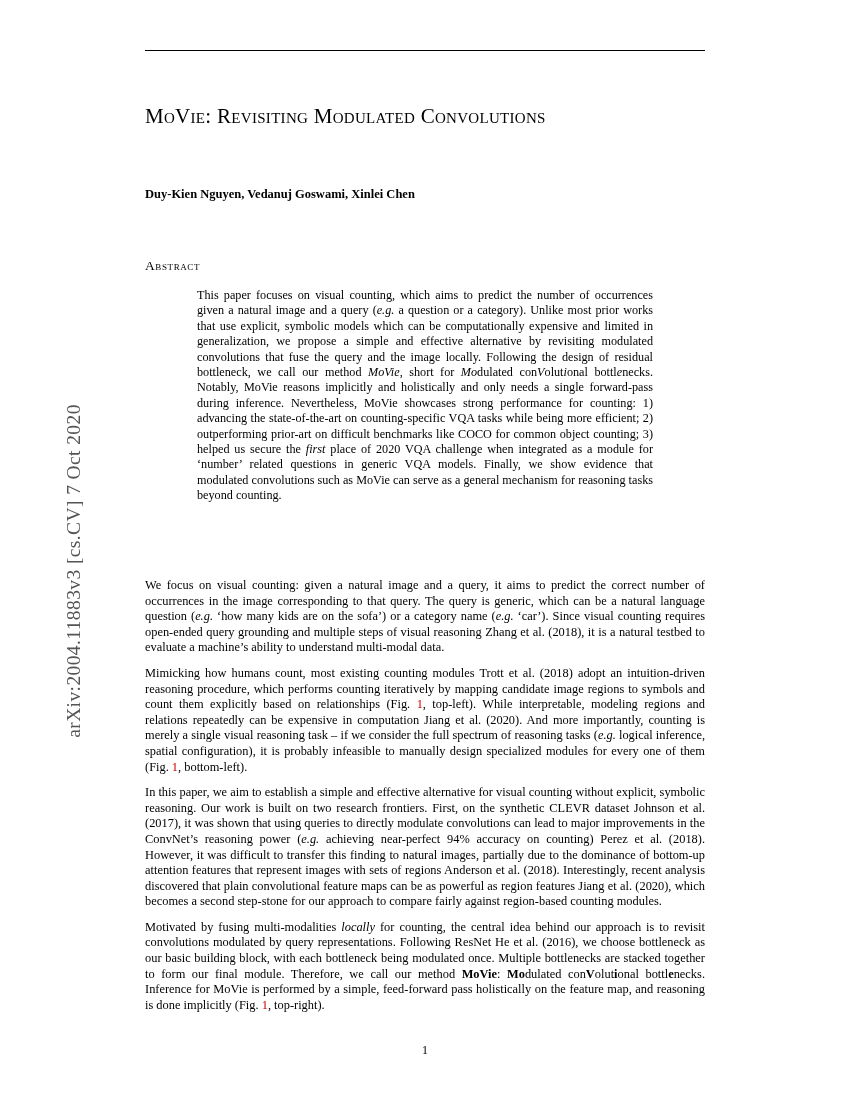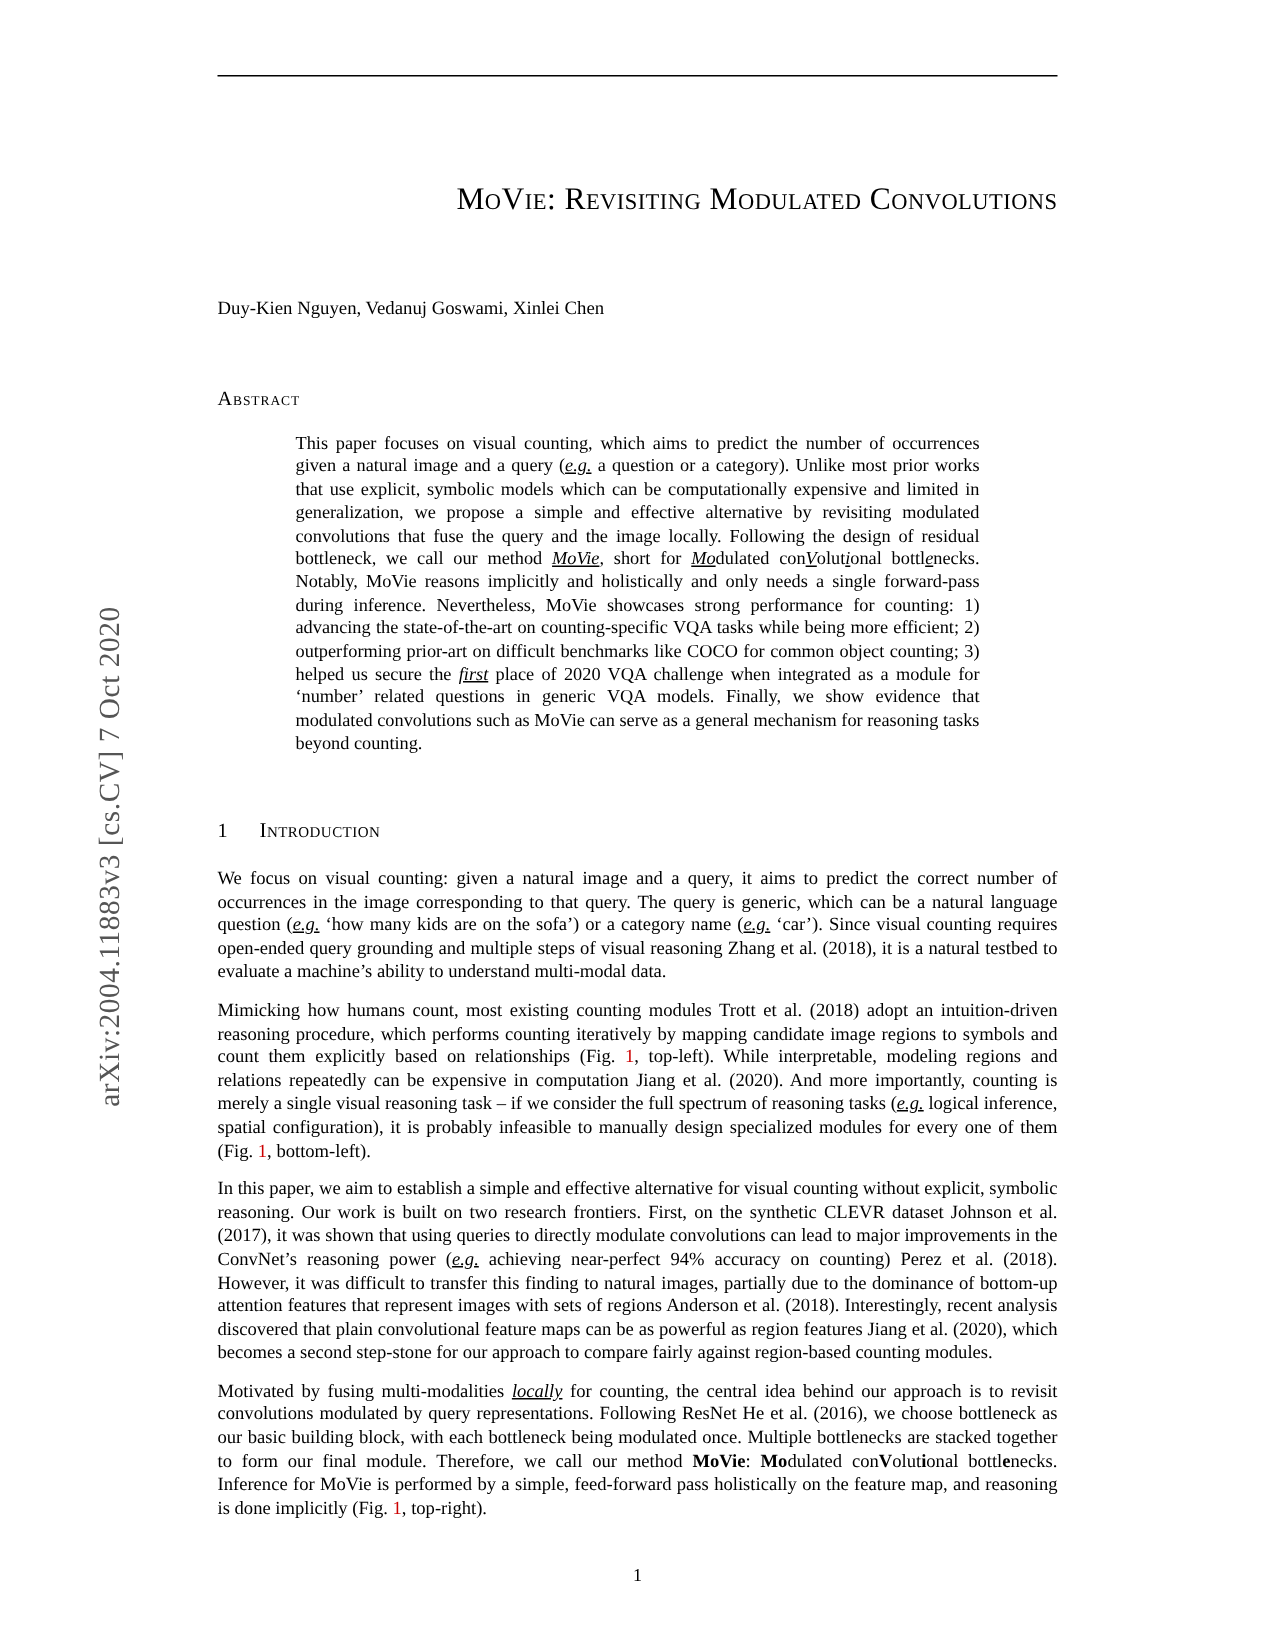--- a/index.html
+++ b/index.html
@@ -46,37 +46,36 @@
     left: 0;
     top: 50px;
     width: 560px;
     height: 1px;
     background: #000;
   }
 
   .title {
     position: absolute;
     left: 0;
-    top: 116px;
+    top: 100px;
     width: 560px;
     font-size: 21px;
     line-height: 33px;
     font-variant: small-caps;
     letter-spacing: 0.3px;
-    text-align: right;
   }
   .title .tline { display: block; }
 
   .authors {
     position: absolute;
     left: 0;
-    top: 197px;
+    top: 186px;
     width: 560px;
     font-size: 12.5px;
-    font-weight: normal;
+    font-weight: bold;
     line-height: 17px;
   }
   .affil {
     position: absolute;
     left: 0;
     top: 202px;
     width: 560px;
     font-size: 12px;
     line-height: 16px;
   }
@@ -123,21 +122,21 @@
     width: 560px;
     font-size: 12.4px;
     line-height: 15.6px;
     text-align: justify;
   }
   .body-text p {
     margin: 0 0 10px 0;
   }
   .cite { color: #000000; }
   .lnk { color: #cc0000; }
-  .it { font-style: italic; text-decoration: underline; }
+  .it { font-style: italic; }
   .bd { font-weight: bold; }
 
   .page-num {
     position: absolute;
     left: 0;
     top: 1043px;
     width: 560px;
     text-align: center;
     font-size: 12px;
   }
@@ -155,23 +154,20 @@
     <span class="tline">MoVie:  Revisiting Modulated Convolutions</span>
   </div>
 
   <div class="authors">Duy-Kien Nguyen, Vedanuj Goswami, Xinlei Chen</div>
 
   <div class="abs-head">Abstract</div>
   <div class="abstract">
     <p style="margin:0;">This paper focuses on visual counting, which aims to predict the number of occurrences given a natural image and a query (<span class="it">e.g.</span> a question or a category). Unlike most prior works that use explicit, symbolic models which can be computationally expensive and limited in generalization, we propose a simple and effective alternative by revisiting modulated convolutions that fuse the query and the image locally. Following the design of residual bottleneck, we call our method <span class="it">MoVie</span>, short for <span class="it">Mo</span>dulated con<span class="it">V</span>olut<span class="it">i</span>onal bottl<span class="it">e</span>necks. Notably, MoVie reasons implicitly and holistically and only needs a single forward-pass during inference. Nevertheless, MoVie showcases strong performance for counting: 1) advancing the state-of-the-art on counting-specific VQA tasks while being more efficient; 2) outperforming prior-art on difficult benchmarks like COCO for common object counting; 3) helped us secure the <span class="it">first</span> place of 2020 VQA challenge when integrated as a module for ‘number’ related questions in generic VQA models. Finally, we show evidence that modulated convolutions such as MoVie can serve as a general mechanism for reasoning tasks beyond counting.</p>
   </div>
 
-  <div class="sec-head">
-    <span class="num">1</span><span class="txt">Introduction</span>
-  </div>
 
   <div class="body-text">
     <p>We focus on visual counting: given a natural image and a query, it aims to predict the correct number of occurrences in the image corresponding to that query. The query is generic, which can be a natural language question (<span class="it">e.g.</span> ‘how many kids are on the sofa’) or a category name (<span class="it">e.g.</span> ‘car’). Since visual counting requires open-ended query grounding and multiple steps of visual reasoning <span class="cite">Zhang et al. (2018)</span>, it is a natural testbed to evaluate a machine’s ability to understand multi-modal data.</p>
 
     <p>Mimicking how humans count, most existing counting modules <span class="cite">Trott et al. (2018)</span> adopt an intuition-driven reasoning procedure, which performs counting iteratively by mapping candidate image regions to symbols and count them explicitly based on relationships (Fig. <span class="lnk">1</span>, top-left). While interpretable, modeling regions and relations repeatedly can be expensive in computation <span class="cite">Jiang et al. (2020)</span>. And more importantly, counting is merely a single visual reasoning task – if we consider the full spectrum of reasoning tasks (<span class="it">e.g.</span> logical inference, spatial configuration), it is probably infeasible to manually design specialized modules for every one of them (Fig. <span class="lnk">1</span>, bottom-left).</p>
 
     <p>In this paper, we aim to establish a simple and effective alternative for visual counting without explicit, symbolic reasoning. Our work is built on two research frontiers. First, on the synthetic CLEVR dataset <span class="cite">Johnson et al. (2017)</span>, it was shown that using queries to directly modulate convolutions can lead to major improvements in the ConvNet’s reasoning power (<span class="it">e.g.</span> achieving near-perfect 94% accuracy on counting) <span class="cite">Perez et al. (2018)</span>. However, it was difficult to transfer this finding to natural images, partially due to the dominance of bottom-up attention features that represent images with sets of regions <span class="cite">Anderson et al. (2018)</span>. Interestingly, recent analysis discovered that plain convolutional feature maps can be as powerful as region features <span class="cite">Jiang et al. (2020)</span>, which becomes a second step-stone for our approach to compare fairly against region-based counting modules.</p>
 
     <p>Motivated by fusing multi-modalities <span class="it">locally</span> for counting, the central idea behind our approach is to revisit convolutions modulated by query representations. Following ResNet <span class="cite">He et al. (2016)</span>, we choose bottleneck as our basic building block, with each bottleneck being modulated once. Multiple bottlenecks are stacked together to form our final module. Therefore, we call our method <span class="bd">MoVie</span>: <span class="bd">Mo</span>dulated con<span class="bd">V</span>olut<span class="bd">i</span>onal bottl<span class="bd">e</span>necks. Inference for MoVie is performed by a simple, feed-forward pass holistically on the feature map, and reasoning is done implicitly (Fig. <span class="lnk">1</span>, top-right).</p>
   </div>

